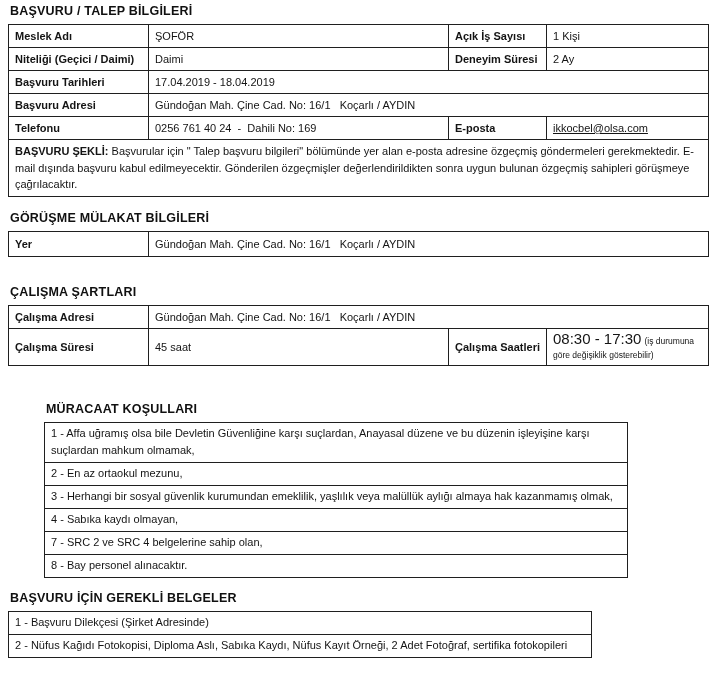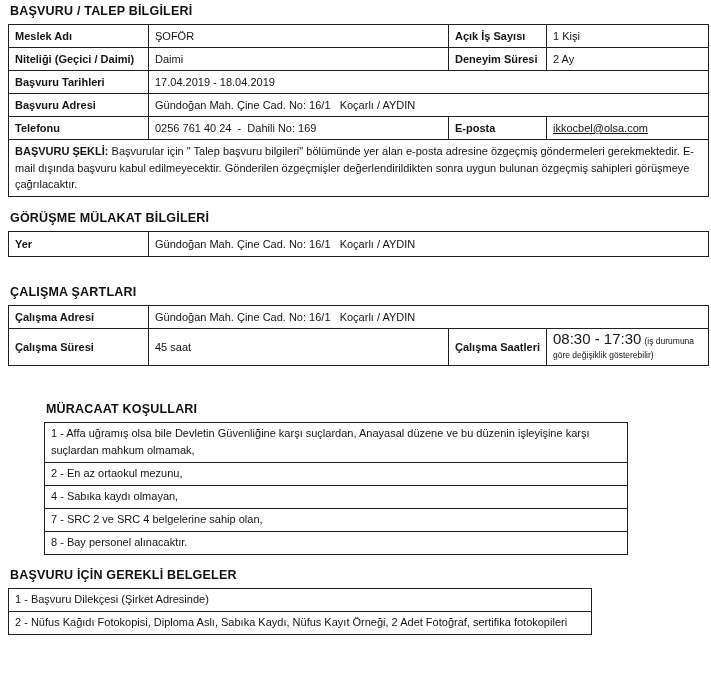--- a/index.html
+++ b/index.html
@@ -186,20 +186,23 @@
     <div class="heading">MÜRACAAT KOŞULLARI</div>
     <table class="tlist">
       <tbody>
           <tr>
             <td>1 - Affa uğramış olsa bile Devletin Güvenliğine karşı suçlardan, Anayasal düzene ve bu düzenin işleyişine karşı suçlardan mahkum olmamak,</td>
           </tr>
       <tr>
             <td>2 - En az ortaokul mezunu,</td>
           </tr>
       <tr>
+            <td>3 - Herhangi bir sosyal güvenlik kurumundan emeklilik, yaşlılık veya malüllük aylığı almaya hak kazanmamış olmak,</td>
+          </tr>
+      <tr>
             <td>4 - Sabıka kaydı olmayan,</td>
           </tr>
       <tr>
             <td>7 - SRC 2 ve SRC 4 belgelerine sahip olan,</td>
           </tr>
       <tr>
             <td>8 - Bay personel alınacaktır.</td>
           </tr>
     </tbody>
       </table>

